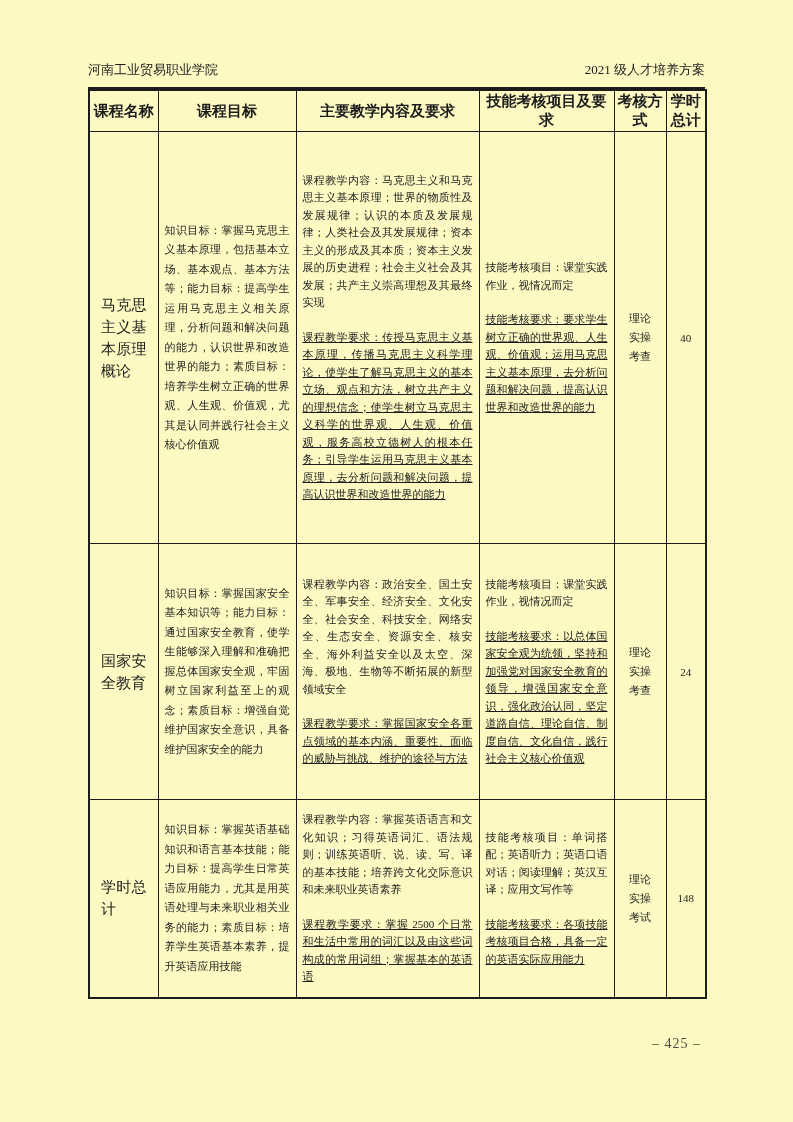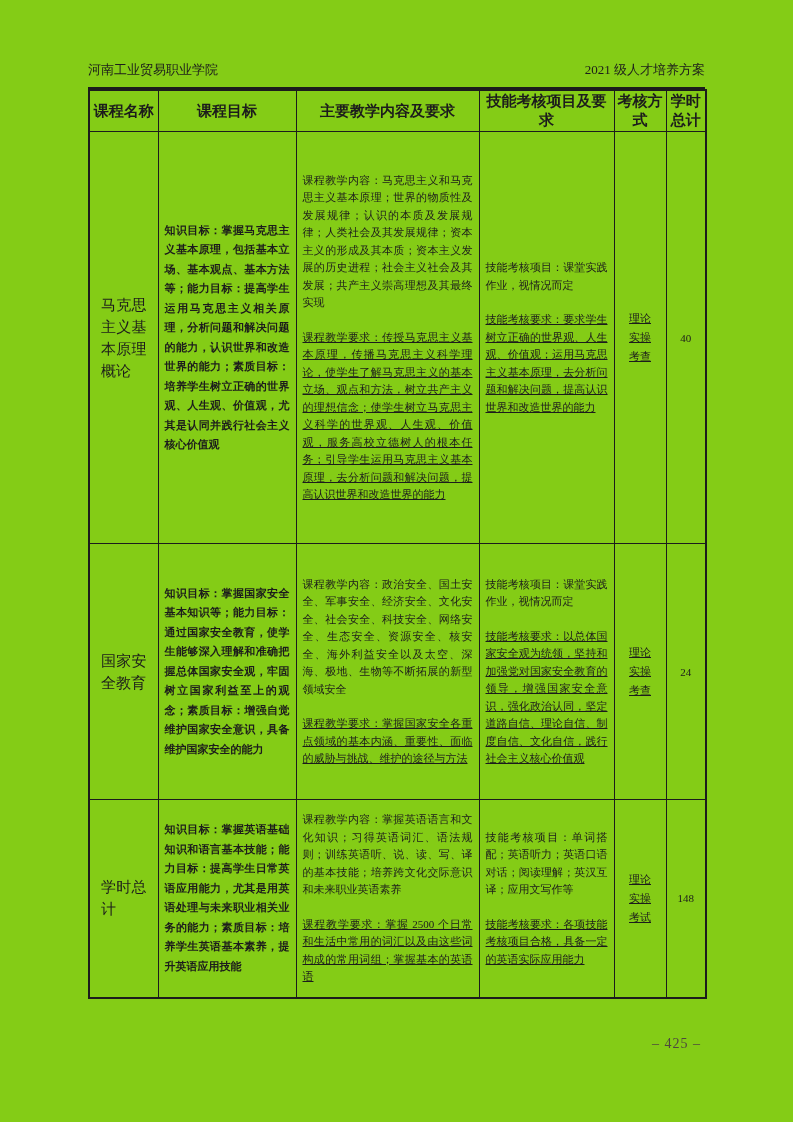--- a/index.html
+++ b/index.html
@@ -1,21 +1,21 @@
 <!DOCTYPE html>
 <html lang="zh"><head>
 <meta charset="utf-8">
 <style>
   html, body { margin: 0; padding: 0; background: #ffffff; }
   .page {
     position: relative;
     width: 793px;
     height: 1122px;
     margin: 0 auto;
-    background: #84cc16;
+    background: #fef9c3;
     box-sizing: border-box;
     padding: 62px 88px 0 88px;
     font-family: "Liberation Serif", "DejaVu Serif", serif;
     color: #1c1c1c;
     overflow: hidden;
   }
   .running-header {
     display: flex;
     justify-content: space-between;
     align-items: flex-end;
@@ -55,28 +55,27 @@
   }
   .row-0 { height: 412px; }
   .row-1 { height: 256px; }
   .row-2 { height: 198px; }
   .c-name {
     font-size: 15px;
     line-height: 22px;
     padding: 0 11px;
     text-align: justify;
   }
-  .c-obj  { line-height: 19.5px; padding: 0 6px; font-weight: bold; }
+  .c-obj  { line-height: 19.5px; padding: 0 6px; }
   .c-content, .c-skills { line-height: 17.5px; padding: 2px 6px; }
   .para + .para { margin-top: 17px; text-decoration: underline; }
   .c-method {
     text-align: center;
     line-height: 19px;
     padding: 0 2px;
-    text-decoration: underline;
   }
   .c-hours { text-align: center; }
   .page-footer {
     position: absolute;
     top: 1036px;
     right: 92px;
     font-size: 14px;
     color: #4e473f;
     letter-spacing: 1px;
   }

